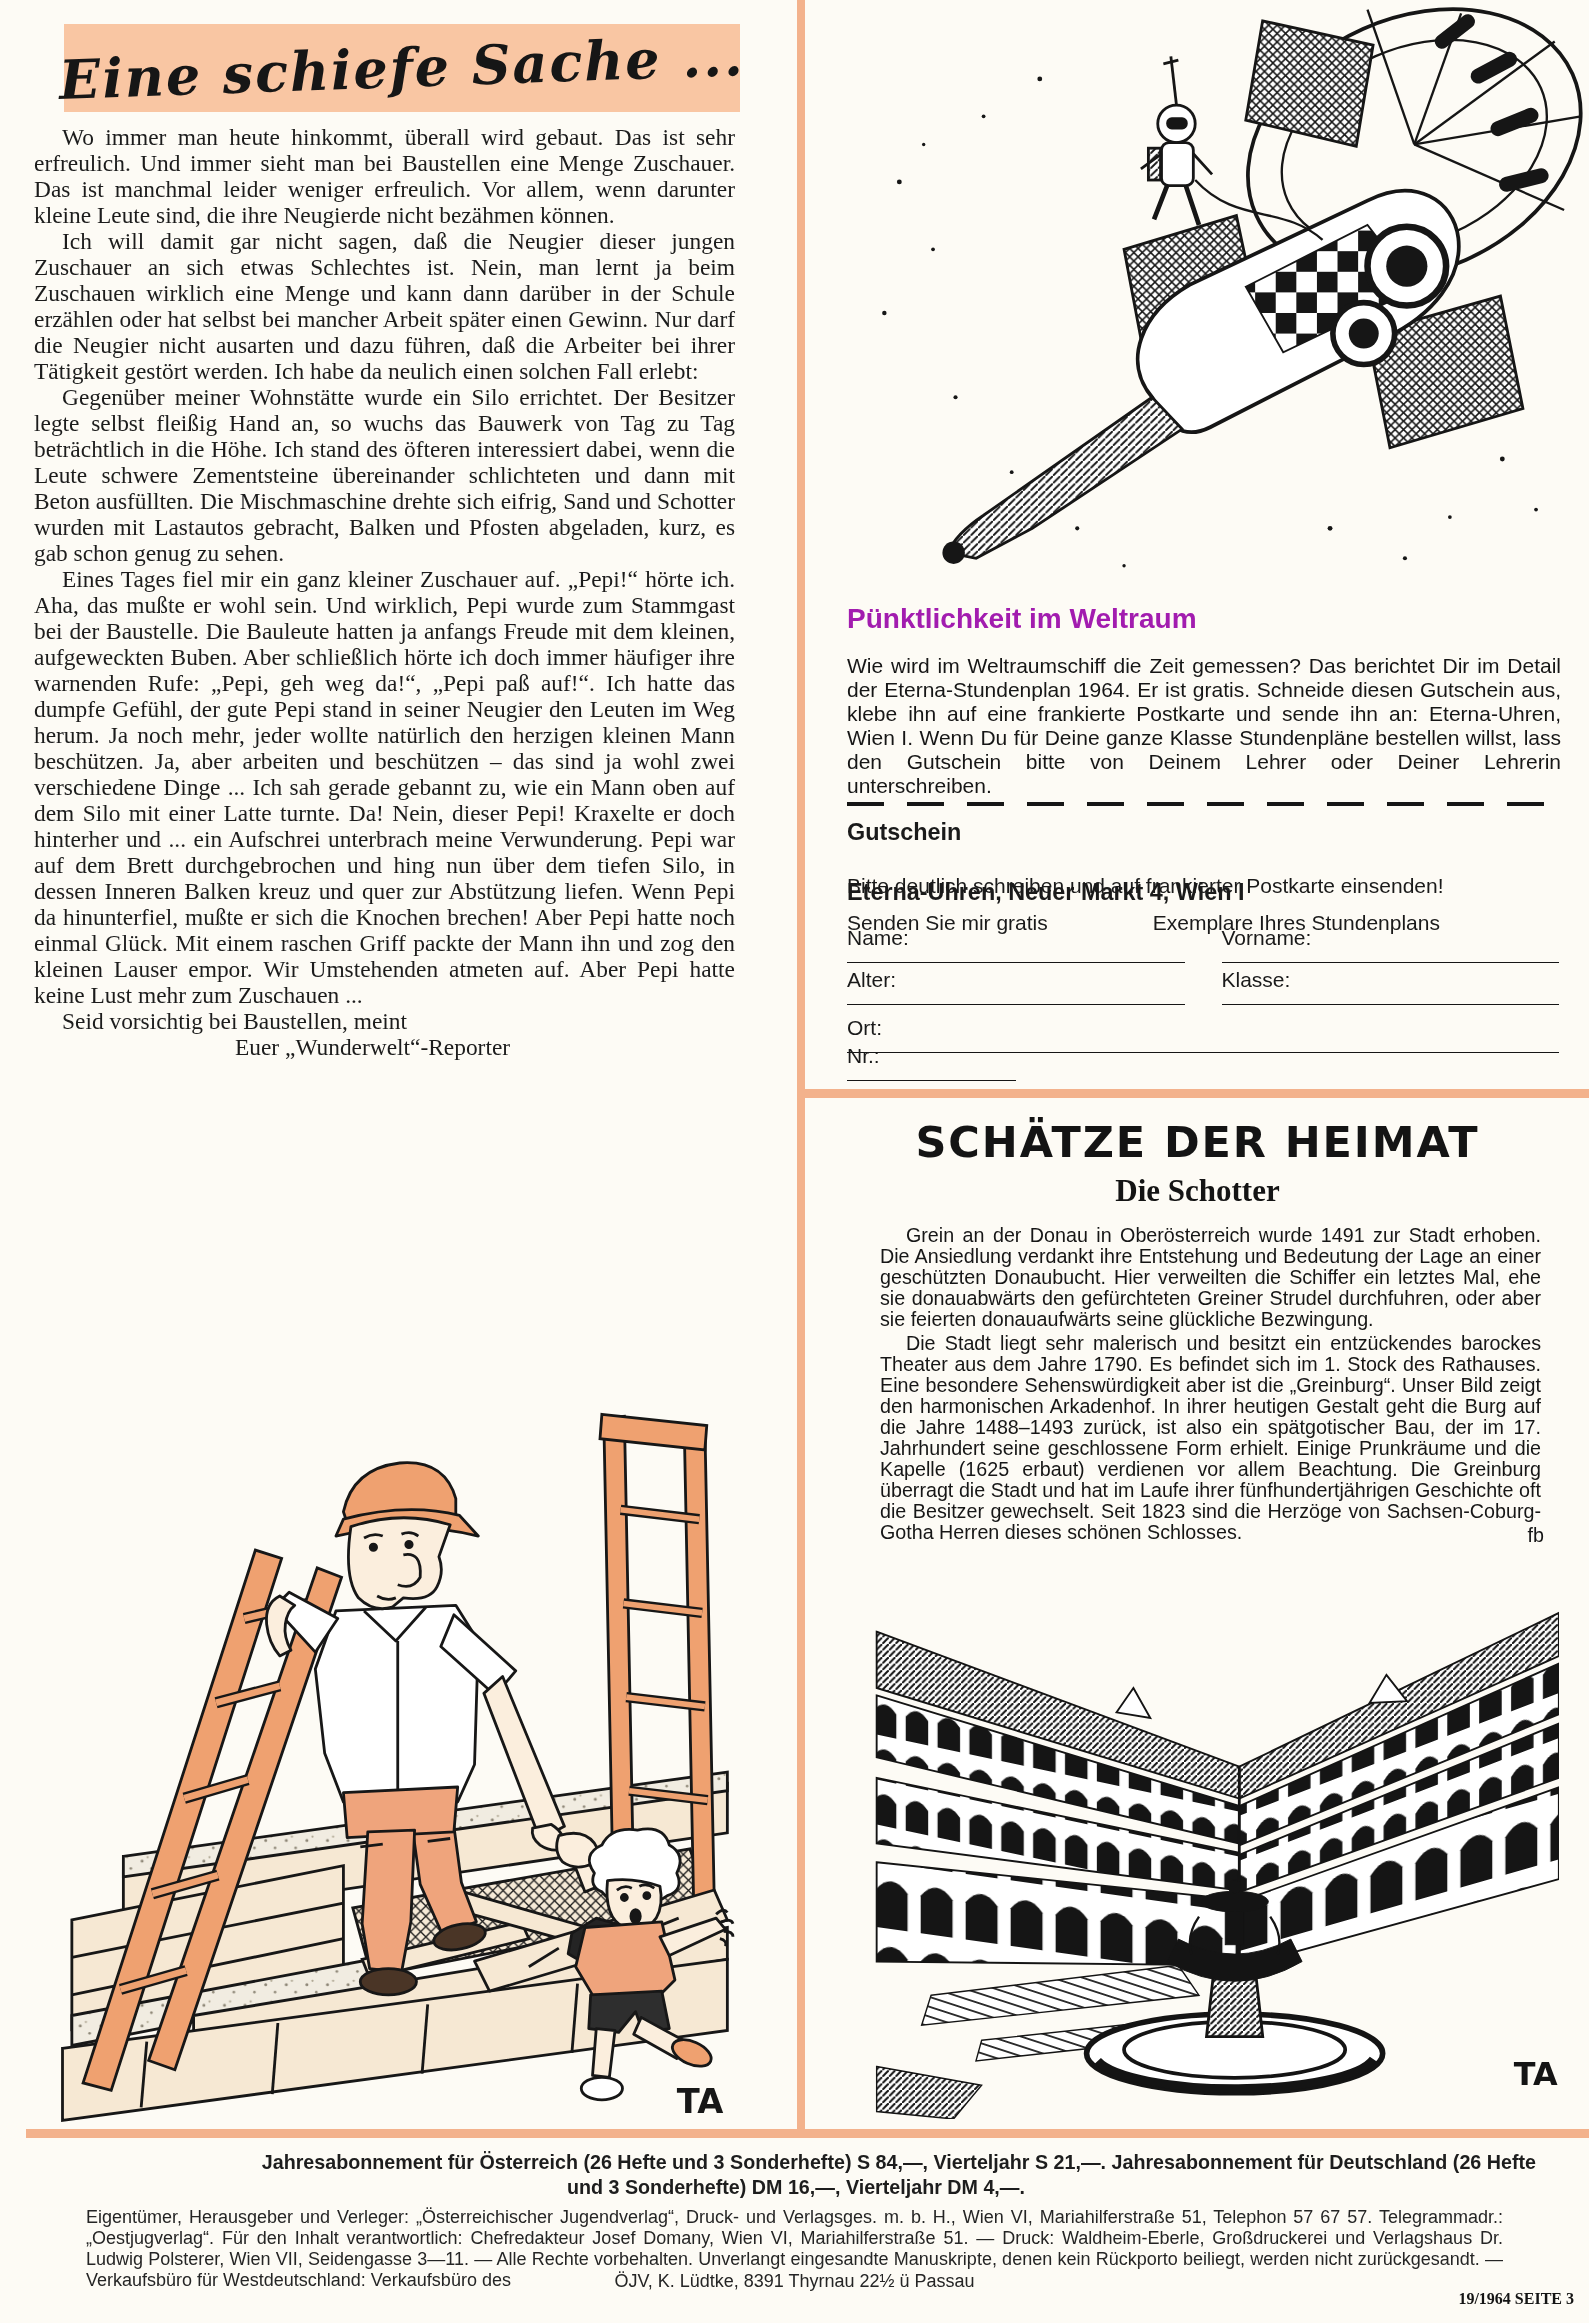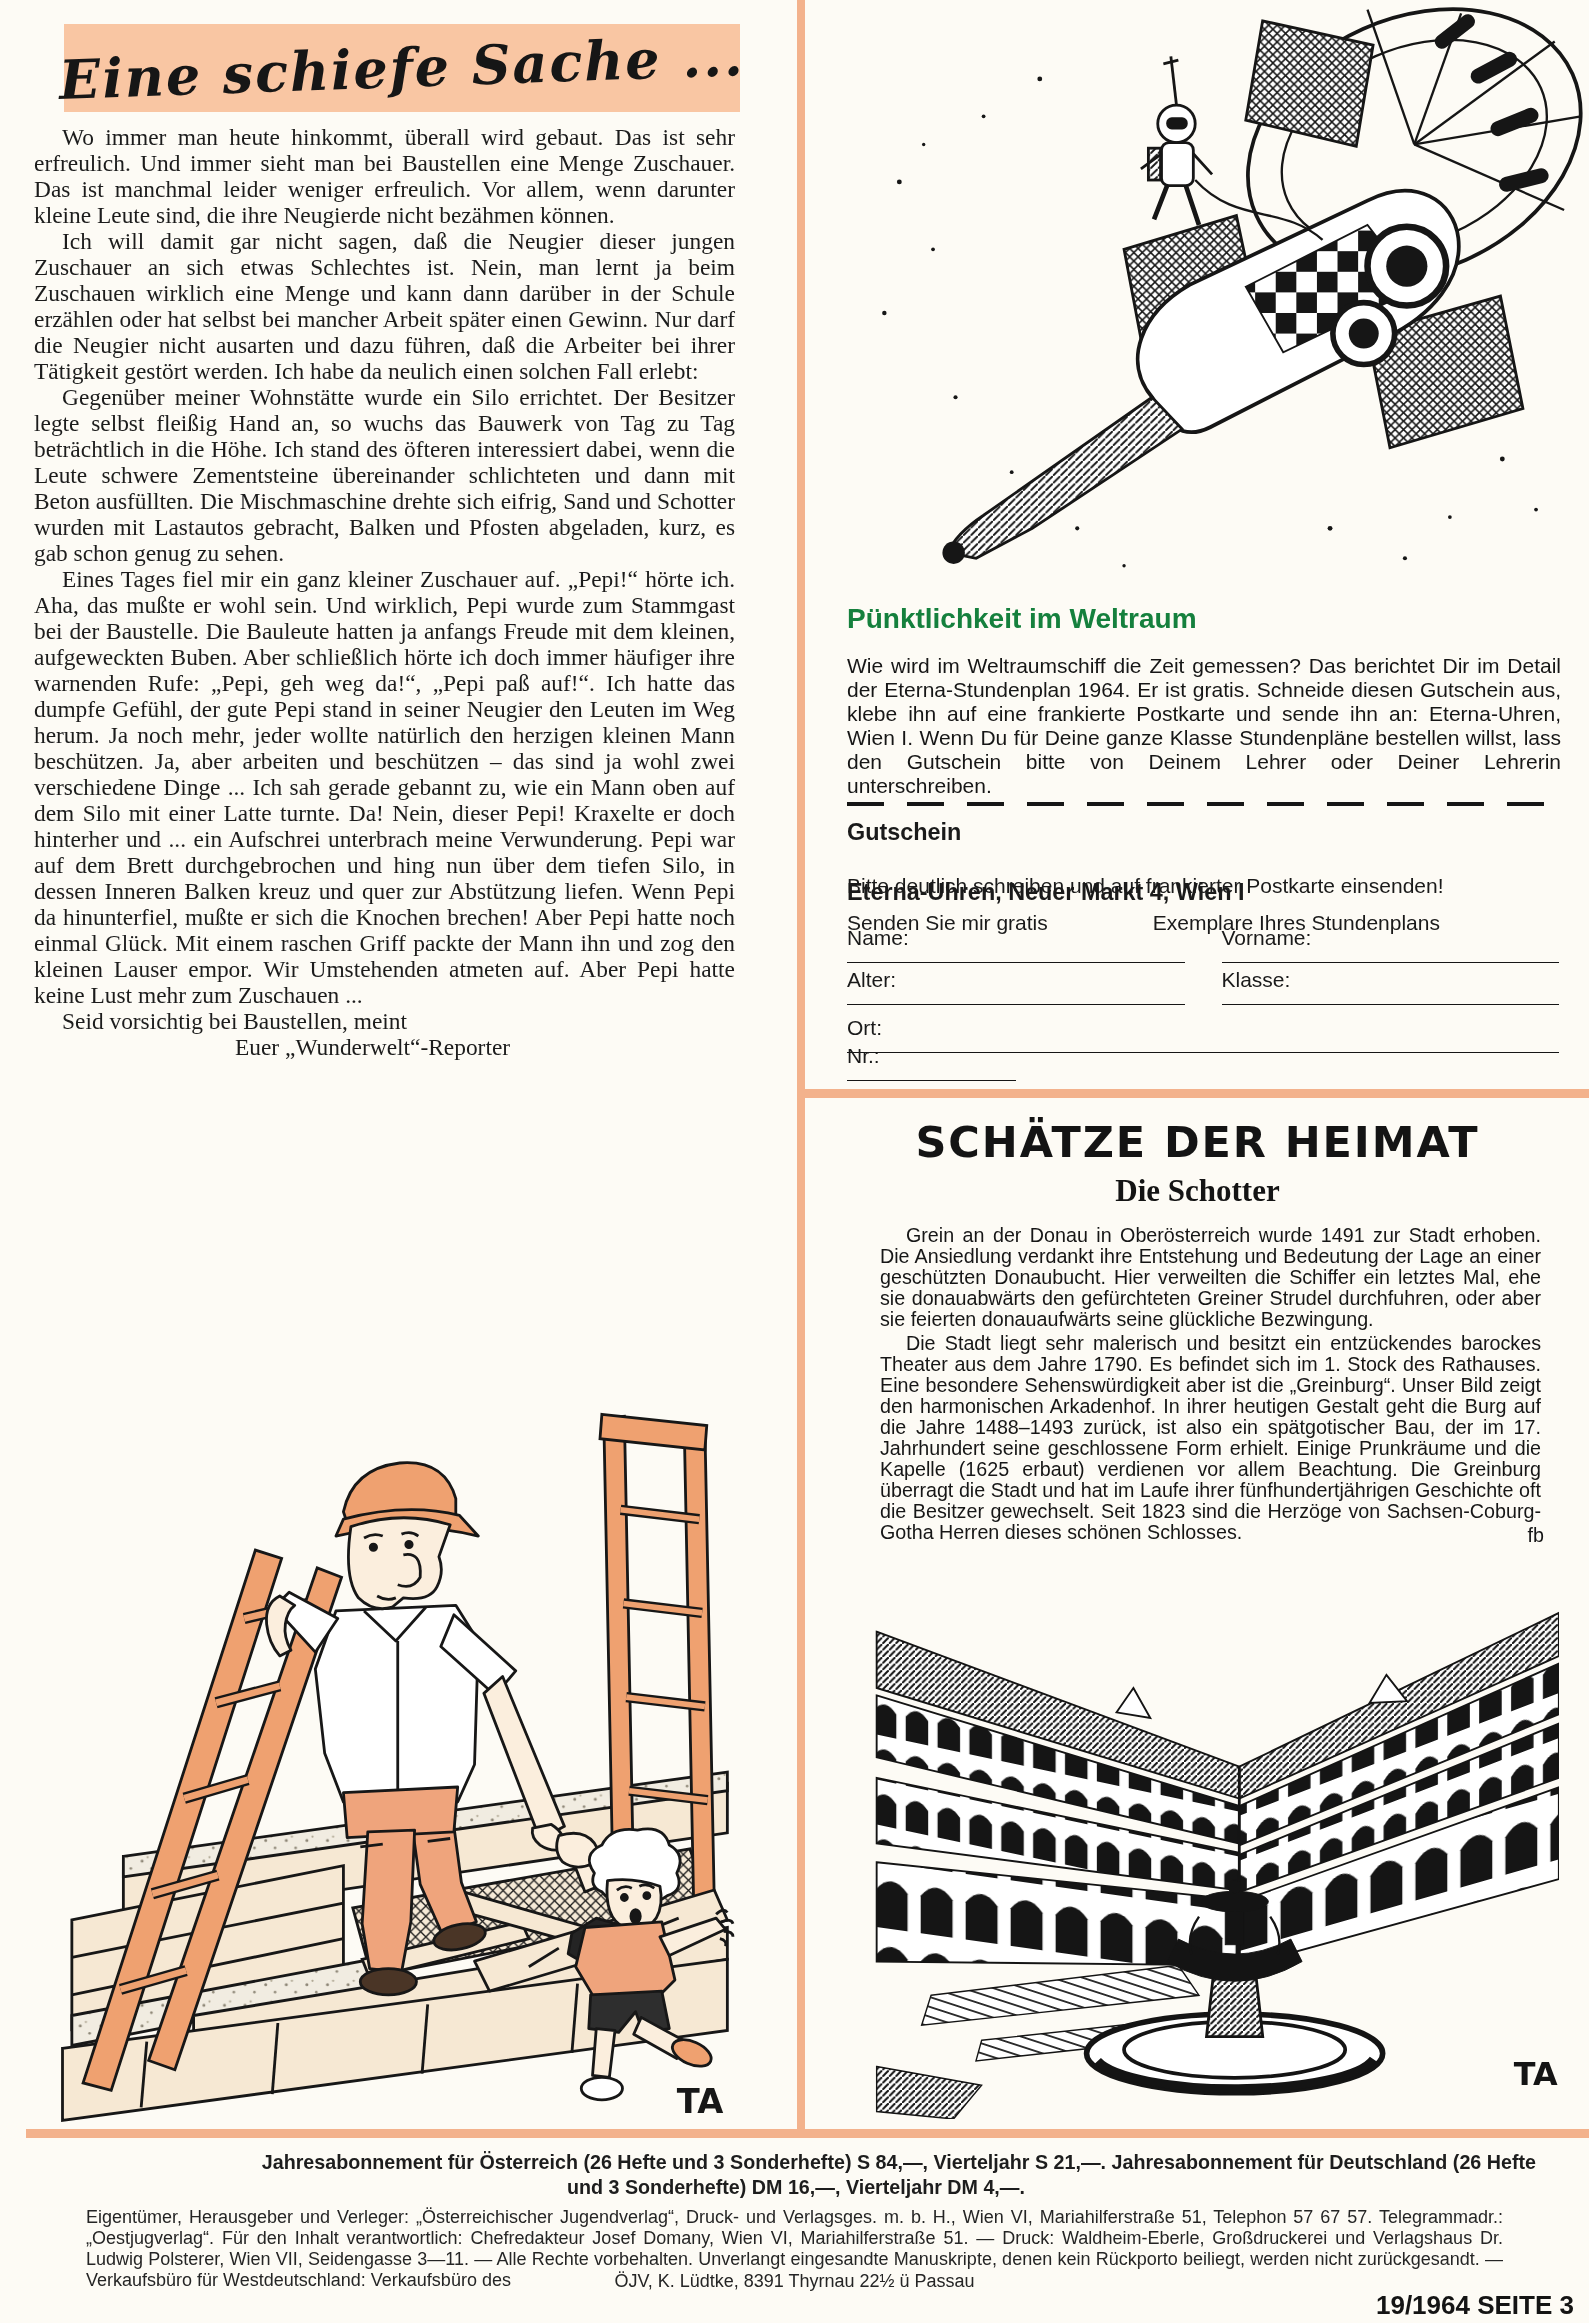--- a/index.html
+++ b/index.html
@@ -14,21 +14,21 @@
   .article p{margin:0;text-indent:28px;}
   .signoff1{margin:0;text-indent:28px;}
   .signoff2{margin:0;padding-left:173px;}
 
   
   .v-divider{left:797px;top:0;width:7.5px;height:2129px;background:#f3b28c;}
   .box-top-rule{left:797px;top:1089px;width:792px;height:9.4px;background:#f3b28c;}
   .bottom-rule{left:26px;top:2129px;width:1563px;height:9.4px;background:#f3b28c;}
 
   
-  .p-heading{left:847px;top:603px;font-size:28px;font-weight:bold;color:#15803d;}
+  .p-heading{left:847px;top:603px;font-size:28px;font-weight:bold;color:#a21caf;}
   .p-para{left:847px;top:654px;width:714px;font-size:21px;line-height:24px;text-align:justify;color:#161616;}
   .cut-line{left:847px;top:802px;width:710px;height:3.7px;background:repeating-linear-gradient(to right,#161616 0 37px,transparent 37px 60px);}
   .g-title{left:847px;top:819px;font-size:23.4px;font-weight:bold;}
   .g-line1{left:847px;top:851px;font-size:21px;margin-top:23px;}
   .g-line2{left:847px;top:879px;font-size:23.4px;font-weight:bold;}
   .g-line3{left:847px;top:911px;font-size:21px;}
   .gap-spacer{display:inline-block;width:105px;}
   .form-row{left:847px;width:712px;display:flex;gap:37px;align-items:flex-end;}
   .form-cell{flex:1;border-bottom:1.9px solid #161616;padding-bottom:12px;font-size:21px;}
   .form-cell.narrow{flex:0 0 169px;}
@@ -42,21 +42,21 @@
   .h-sub{left:806px;top:1173px;width:783px;text-align:center;font-family:"Liberation Serif",serif;font-weight:bold;font-size:31px;color:#141414;}
   .h-body{left:877px;top:1222px;width:667px;font-size:19.7px;line-height:21px;text-align:justify;color:#161616;}
   .h-body p{margin:3px;text-indent:26px;}
   .h-byline{position:absolute;right:0;bottom:0;font-size:19.7px;}
 
   
   .f-bold1{left:56px;top:2151px;width:1480px;text-align:right;font-size:19.7px;font-weight:bold;color:#1d1d1d;}
   .f-bold2{left:56px;top:2176px;width:1480px;text-align:center;font-size:19.7px;font-weight:bold;color:#1d1d1d;}
   .f-imprint{left:86px;top:2207px;width:1417px;font-size:18px;line-height:21px;text-align:justify;color:#252525;}
   .f-last{left:86px;top:2271px;width:1417px;text-align:center;font-size:18px;color:#252525;}
-  .f-page{left:1293px;top:2290px;width:281px;text-align:right;font-size:26px;font-weight:bold;color:#141414;}
+  .f-page{left:1293px;top:2290px;width:281px;text-align:right;font-size:16px;font-weight:bold;color:#141414;font-family:Liberation Serif, serif;}
 
   svg text{font-family:"DejaVu Sans",sans-serif;}
 </style>
 </head>
 <body>
 
 <div class="page">
 
   <div class="abs title-bar">
     <span class="title-script">Eine schiefe Sache ...</span>

